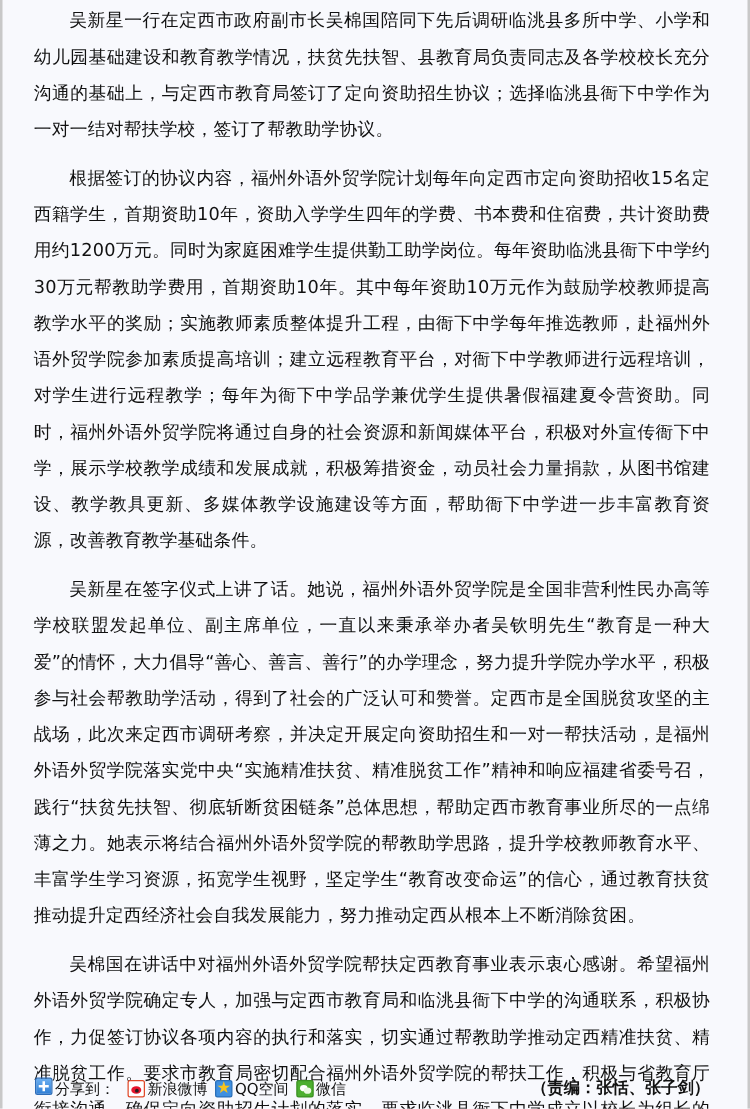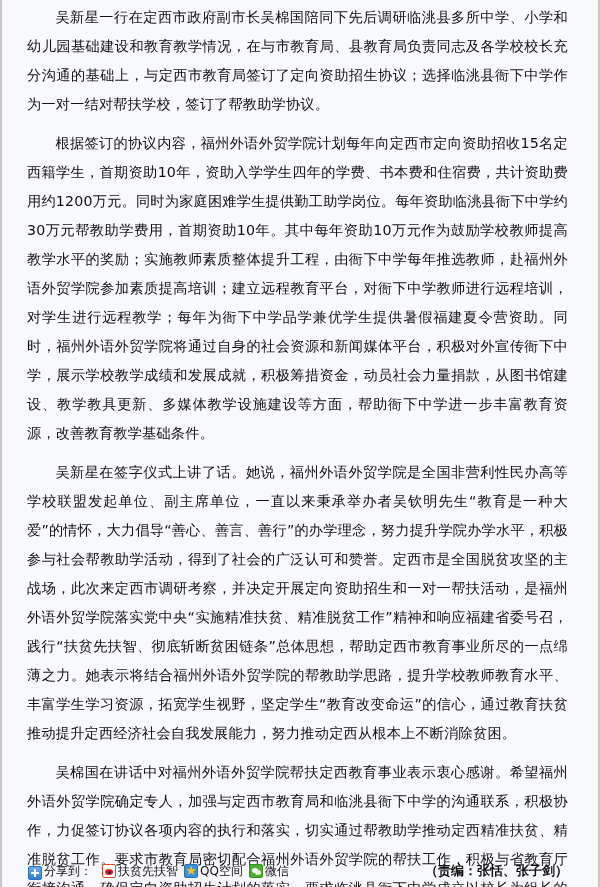--- a/index.html
+++ b/index.html
@@ -26,21 +26,21 @@
     text-indent: 2em;
     text-align: justify;
     letter-spacing: 0.2px;
   }
   .share-bar {
     position: absolute; left: 26px; top: 862px; width: 540px; height: 18px;
     font-size: 12px; line-height: 18px;
     display: flex; align-items: center;
   }
   .share-item { display: inline-flex; align-items: center; margin-right: 6px; cursor: pointer; }
-  .share-label { display: inline-flex; align-items: flex-end; margin-right: 10px; }
+  .share-label { display: inline-flex; align-items: flex-start; margin-right: 10px; }
   .ico {
     width: 14px; height: 14px; display: inline-block; margin-right: 2px;
     border-radius: 2px; position: relative; box-sizing: border-box;
   }
   .ico-plus { background: linear-gradient(#6aaef0, #2f7fd6); border: 1px solid #2c6cb8; }
   .ico-plus::before, .ico-plus::after { content: ""; position: absolute; background: #fff; }
   .ico-plus::before { left: 5px; top: 2px; width: 2px; height: 8px; }
   .ico-plus::after { left: 2px; top: 5px; width: 8px; height: 2px; }
   .ico-weibo { background: #fff; border: 1px solid #e04a2a; }
   .ico-weibo::before { content: ""; position: absolute; left: 2px; top: 4px; width: 8px; height: 6px; border-radius: 50%; background: #e6162d; }
@@ -50,34 +50,34 @@
   .ico-wechat { background: #4caf2f; border: 1px solid #3a8f22; }
   .ico-wechat::before { content: ""; position: absolute; left: 2px; top: 3px; width: 6px; height: 5px; border-radius: 50%; background: #fff; }
   .ico-wechat::after { content: ""; position: absolute; left: 5px; top: 5px; width: 6px; height: 5px; border-radius: 50%; background: #e9f8e0; }
   .editor { margin-left: auto; font-size: 13px; font-weight: bold; }
 </style>
 </head>
 <body>
 
 <div class="frame">
   <div class="article">
-    <p>吴新星一行在定西市政府副市长吴棉国陪同下先后调研临洮县多所中学、小学和幼儿园基础建设和教育教学情况，在与市教育局、县教育局负责同志及各学校校长充分沟通的基础上，与定西市教育局签订了定向资助招生协议；选择临洮县衙下中学作为一对一结对帮扶学校，签订了帮教助学协议。</p>
+    <p>吴新星一行在定西市政府副市长吴棉国陪同下先后调研临洮县多所中学、小学和幼儿园基础建设和教育教学情况，扶贫先扶智、县教育局负责同志及各学校校长充分沟通的基础上，与定西市教育局签订了定向资助招生协议；选择临洮县衙下中学作为一对一结对帮扶学校，签订了帮教助学协议。</p>
     <p>根据签订的协议内容，福州外语外贸学院计划每年向定西市定向资助招收15名定西籍学生，首期资助10年，资助入学学生四年的学费、书本费和住宿费，共计资助费用约1200万元。同时为家庭困难学生提供勤工助学岗位。每年资助临洮县衙下中学约30万元帮教助学费用，首期资助10年。其中每年资助10万元作为鼓励学校教师提高教学水平的奖励；实施教师素质整体提升工程，由衙下中学每年推选教师，赴福州外语外贸学院参加素质提高培训；建立远程教育平台，对衙下中学教师进行远程培训，对学生进行远程教学；每年为衙下中学品学兼优学生提供暑假福建夏令营资助。同时，福州外语外贸学院将通过自身的社会资源和新闻媒体平台，积极对外宣传衙下中学，展示学校教学成绩和发展成就，积极筹措资金，动员社会力量捐款，从图书馆建设、教学教具更新、多媒体教学设施建设等方面，帮助衙下中学进一步丰富教育资源，改善教育教学基础条件。</p>
     <p>吴新星在签字仪式上讲了话。她说，福州外语外贸学院是全国非营利性民办高等学校联盟发起单位、副主席单位，一直以来秉承举办者吴钦明先生“教育是一种大爱”的情怀，大力倡导“善心、善言、善行”的办学理念，努力提升学院办学水平，积极参与社会帮教助学活动，得到了社会的广泛认可和赞誉。定西市是全国脱贫攻坚的主战场，此次来定西市调研考察，并决定开展定向资助招生和一对一帮扶活动，是福州外语外贸学院落实党中央“实施精准扶贫、精准脱贫工作”精神和响应福建省委号召，践行“扶贫先扶智、彻底斩断贫困链条”总体思想，帮助定西市教育事业所尽的一点绵薄之力。她表示将结合福州外语外贸学院的帮教助学思路，提升学校教师教育水平、丰富学生学习资源，拓宽学生视野，坚定学生“教育改变命运”的信心，通过教育扶贫推动提升定西经济社会自我发展能力，努力推动定西从根本上不断消除贫困。</p>
     <p>吴棉国在讲话中对福州外语外贸学院帮扶定西教育事业表示衷心感谢。希望福州外语外贸学院确定专人，加强与定西市教育局和临洮县衙下中学的沟通联系，积极协作，力促签订协议各项内容的执行和落实，切实通过帮教助学推动定西精准扶贫、精准脱贫工作。要求市教育局密切配合福州外语外贸学院的帮扶工作，积极与省教育厅衔接沟通，确保定向资助招生计划的落实。要求临洮县衙下中学成立以校长为组长的专门机构负责协议确定的各事项的落实，并确定一名学校副长负责与福州外语外贸学院具体沟通联系，市教育局、临洮县教育局要做好落实协议事项的督促和指导，确保帮教助学真正达到应有效果。</p>
   </div>
 
   <div class="share-bar">
     <span class="share-label">
       <span class="ico ico-plus"></span>
       <span>分享到：</span>
     </span>
     <span class="share-item">
       <span class="ico ico-weibo"></span>
-      <span>扶贫先扶智</span>
+      <span>新浪微博</span>
     </span>
     <span class="share-item">
       <span class="ico ico-qzone"></span>
       <span>QQ空间</span>
     </span>
     <span class="share-item">
       <span class="ico ico-wechat"></span>
       <span>微信</span>
     </span>
     <span class="editor">（责编：张恬、张子剑）</span>

